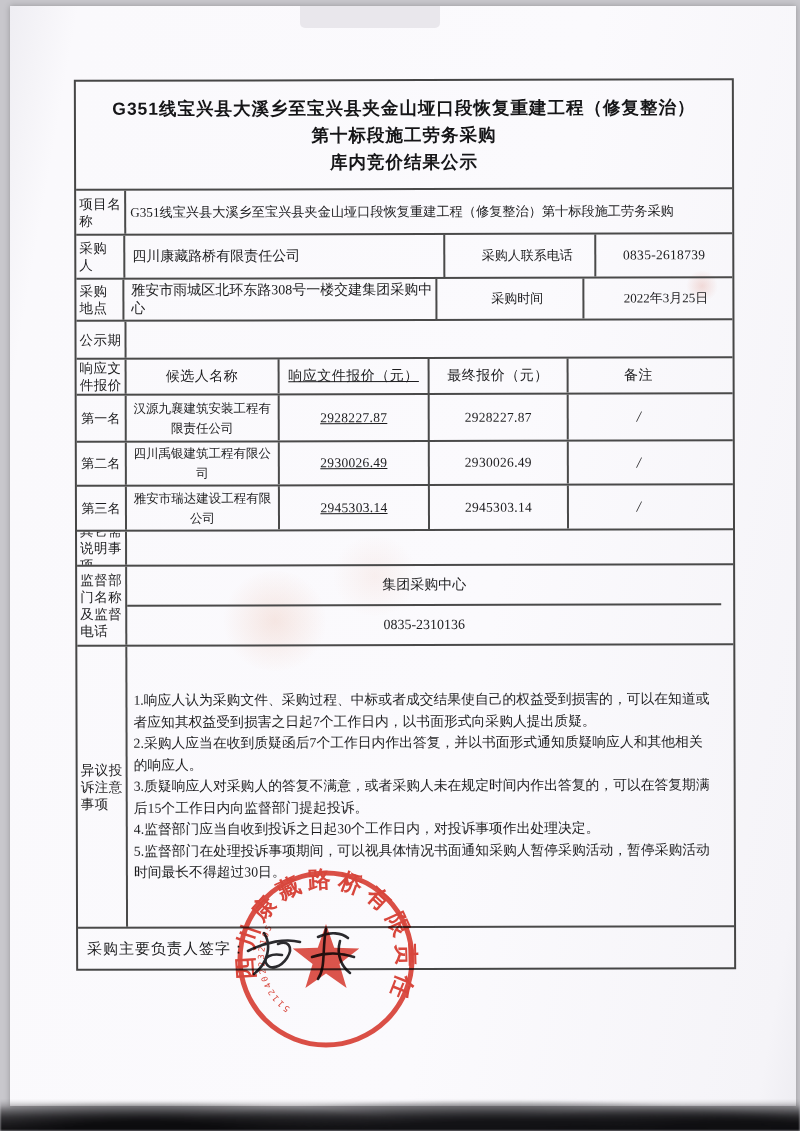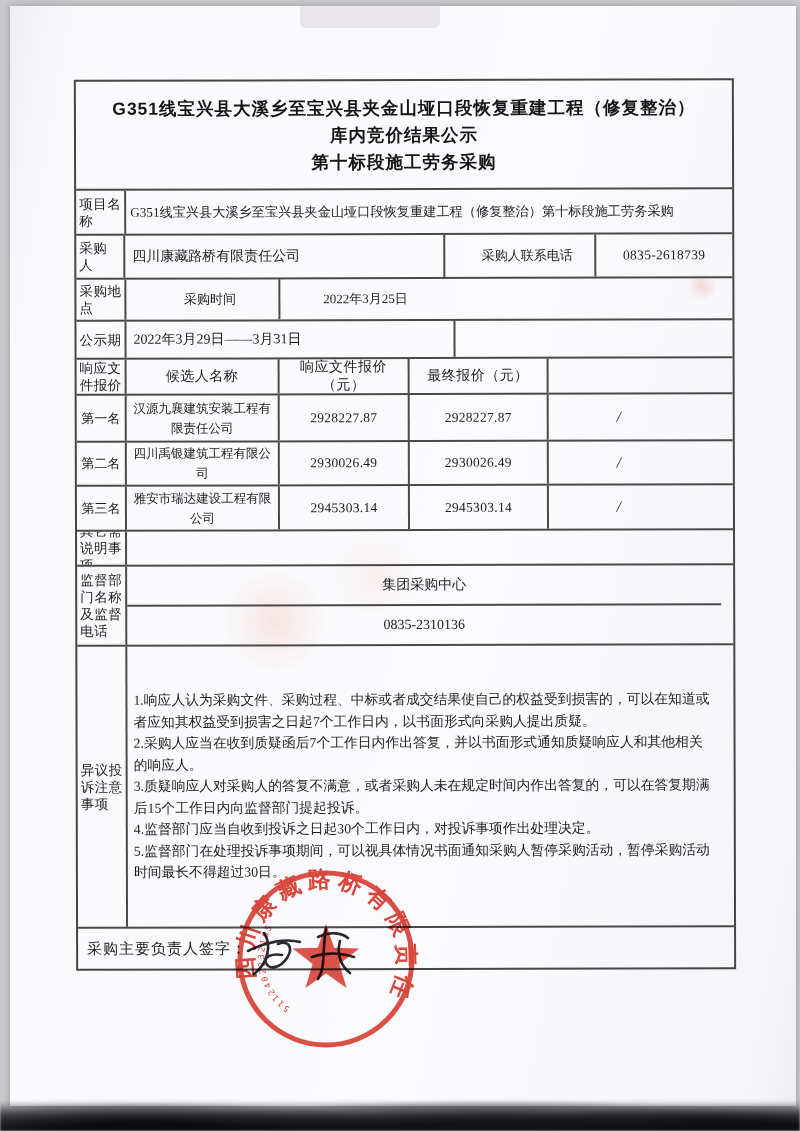--- a/index.html
+++ b/index.html
@@ -50,21 +50,21 @@
   .row.last { border-bottom: none; }
   .cell {
     border-right: 2px solid #4a4a4a;
     display: flex; align-items: center;
     height: 100%;
     overflow: hidden;
   }
   .cell.end { border-right: none; }
   .c-a { width: 50px; }
   .c-b { width: 153px; }
-  .c-c { width: 130px; }
+  .c-c { width: 150px; text-decoration: underline; }
   .c-d { width: 139px; }
   .c-e { width: 140px; }
   .c-bc { width: 329px; }
   .c-be { width: 594px; }
 
   .label { padding: 2px 3px; font-size: 13.5px; line-height: 17px; letter-spacing: .5px; }
   .leftval { padding-left: 7px; font-size: 14px; }
   .ctr { justify-content: center; text-align: center; }
   .small { font-size: 13px; margin-left: 15px; }
 
@@ -110,53 +110,54 @@
   <div class="notch"></div>
   <div class="stain s1"></div>
   <div class="stain s2"></div>
   <div class="stain s3"></div>
 
   <div class="doc-table">
 
     <div class="row" style="height:109px">
       <div class="cell end title-cell" style="width:656px">
         <div class="title-line">G351线宝兴县大溪乡至宝兴县夹金山垭口段恢复重建工程（修复整治）</div>
+        <div class="title-line">第十标段施工劳务采购</div>
         <div class="title-line">库内竞价结果公示</div>
-        <div class="title-line">第十标段施工劳务采购</div>
       </div>
     </div>
 
     <div class="row" style="height:45px">
       <div class="cell c-a label">项目名称</div>
       <div class="cell c-be end leftval projval">G351线宝兴县大溪乡至宝兴县夹金山垭口段恢复重建工程（修复整治）第十标段施工劳务采购</div>
     </div>
 
     <div class="row" style="height:44px">
       <div class="cell c-a label">采购人</div>
       <div class="cell c-bc leftval">四川康藏路桥有限责任公司</div>
       <div class="cell c-d ctr small">采购人联系电话</div>
       <div class="cell c-e end ctr num">0835-2618739</div>
     </div>
 
     <div class="row" style="height:42px">
       <div class="cell c-a label">采购地点</div>
+      <div class="cell c-bc leftval">雅安市雨城区北环东路308号一楼交建集团采购中心</div>
       <div class="cell c-d ctr small">采购时间</div>
       <div class="cell c-e end ctr small">2022年3月25日</div>
     </div>
 
     <div class="row" style="height:38px">
       <div class="cell c-a label">公示期</div>
-      <div class="cell c-bc leftval">2022年3月29日——3月31日</div>
     </div>
 
     <div class="row" style="height:36px">
       <div class="cell c-a label">响应文件报价</div>
       <div class="cell c-b ctr hdr">候选人名称</div>
       <div class="cell c-c ctr hdr">响应文件报价（元）</div>
       <div class="cell c-d ctr hdr">最终报价（元）</div>
+      <div class="cell c-e end ctr hdr">备注</div>
     </div>
 
     <div class="row" style="height:47px">
       <div class="cell c-a ctr rank">第一名</div>
       <div class="cell c-b ctr cand-name">汉源九襄建筑安装工程有限责任公司</div>
       <div class="cell c-c ctr num">2928227.87</div>
       <div class="cell c-d ctr num">2928227.87</div>
       <div class="cell c-e end ctr slash">/</div>
     </div>
 

